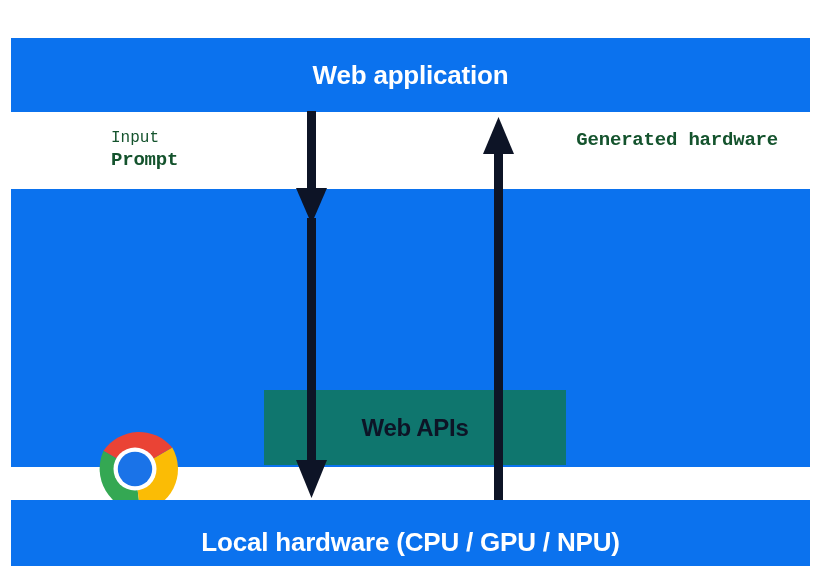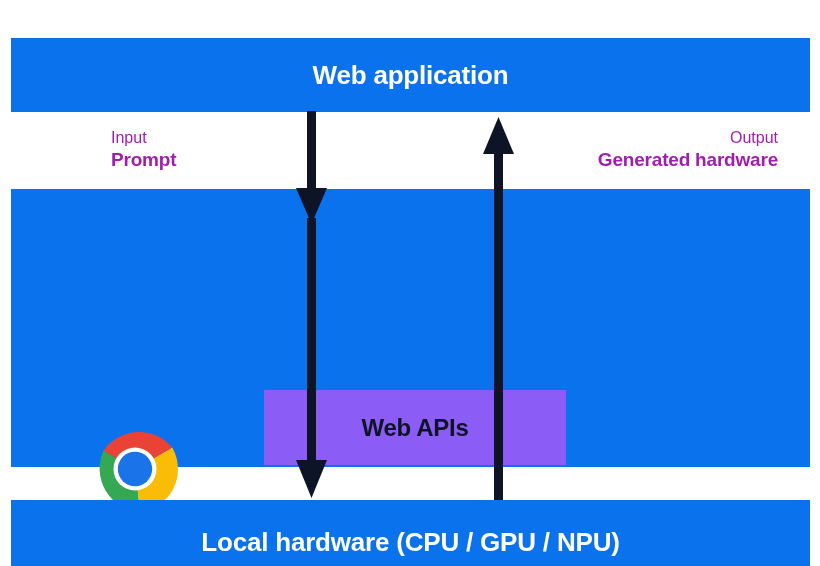--- a/index.html
+++ b/index.html
@@ -54,22 +54,23 @@
     font-size: 26px;
     letter-spacing: -0.2px;
     white-space: nowrap;
   }
   #band-top .band-title { top: 22px; }
   #band-bottom .band-title { top: 27px; }
 
   
   .caption {
     position: absolute;
-    color: #a21caf;
+    color: #14532d;
     line-height: 1.28;
+    font-family: Liberation Mono, monospace;
   }
   .caption .caption-kind {
     display: block;
     font-size: 16px;
     font-weight: normal;
   }
   .caption .caption-value {
     display: block;
     font-size: 19px;
     font-weight: bold;
@@ -109,21 +110,21 @@
     text-align: center;
     color: #ffffff;
     font-weight: bold;
     font-size: 22px;
     letter-spacing: -0.2px;
   }
 
   
   .amber-box {
     position: absolute;
-    background: #8b5cf6;
+    background: #0f766e;
     display: flex;
     align-items: center;
     justify-content: center;
     text-align: center;
     color: #0D1426;
     font-weight: bold;
     letter-spacing: -0.3px;
     line-height: 1.22;
   }
   #box-web-apis {
@@ -149,21 +150,20 @@
   <div id="band-top" class="band">
     <div class="band-title">Web application</div>
   </div>
 
   <div id="caption-input" class="caption">
     <span class="caption-kind">Input</span>
     <span class="caption-value">Prompt</span>
   </div>
 
   <div id="caption-output" class="caption">
-    <span class="caption-kind">Output</span>
     <span class="caption-value">Generated hardware</span>
   </div>
 
   <div id="band-middle" class="band">
 
     <div id="chrome-logo">
       <svg viewBox="0 0 100 100" width="86" height="86" aria-hidden="true">
 
         <path d="M50 50 L13.4 28.9 A50 50 0 0 0 56.2 99.6 Z" fill="#34A853"></path>
 

